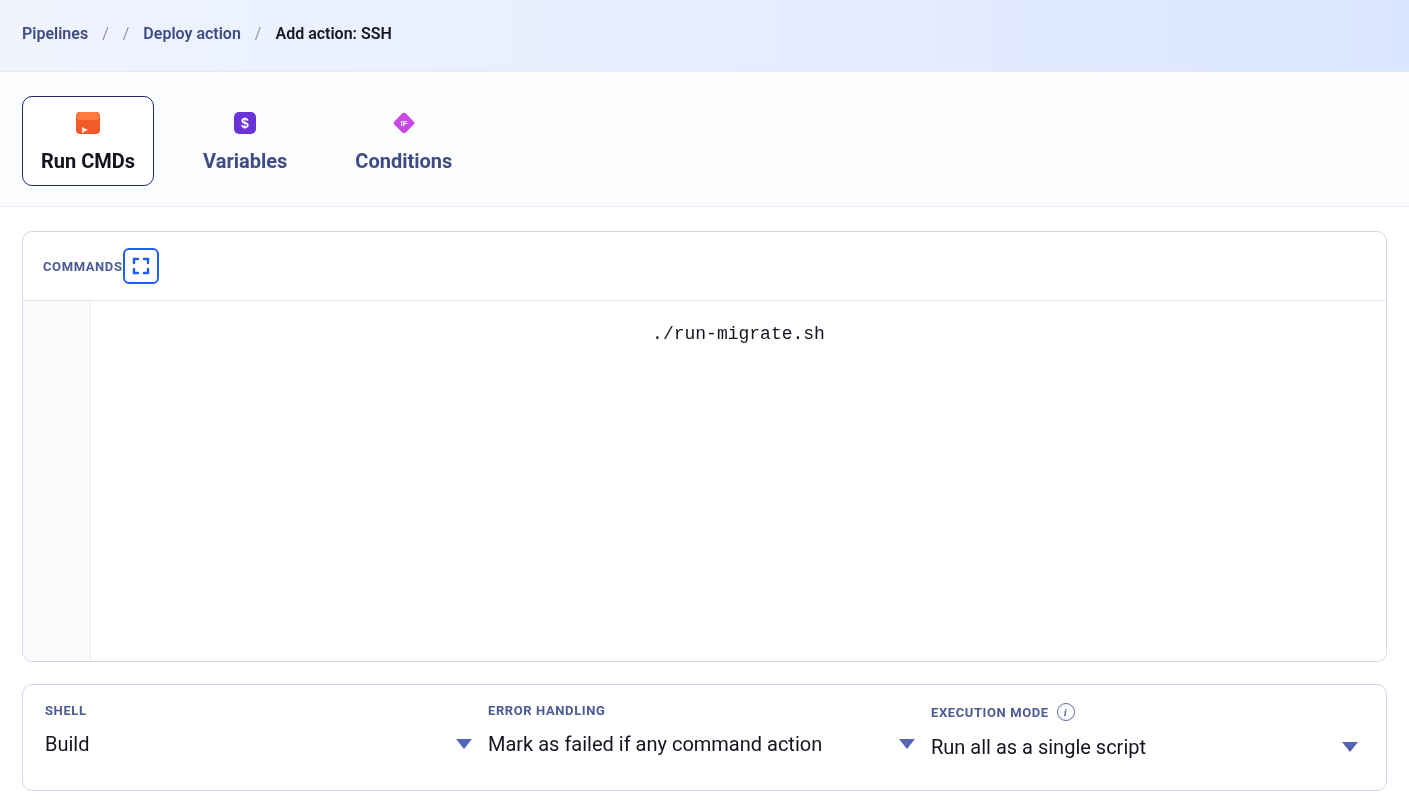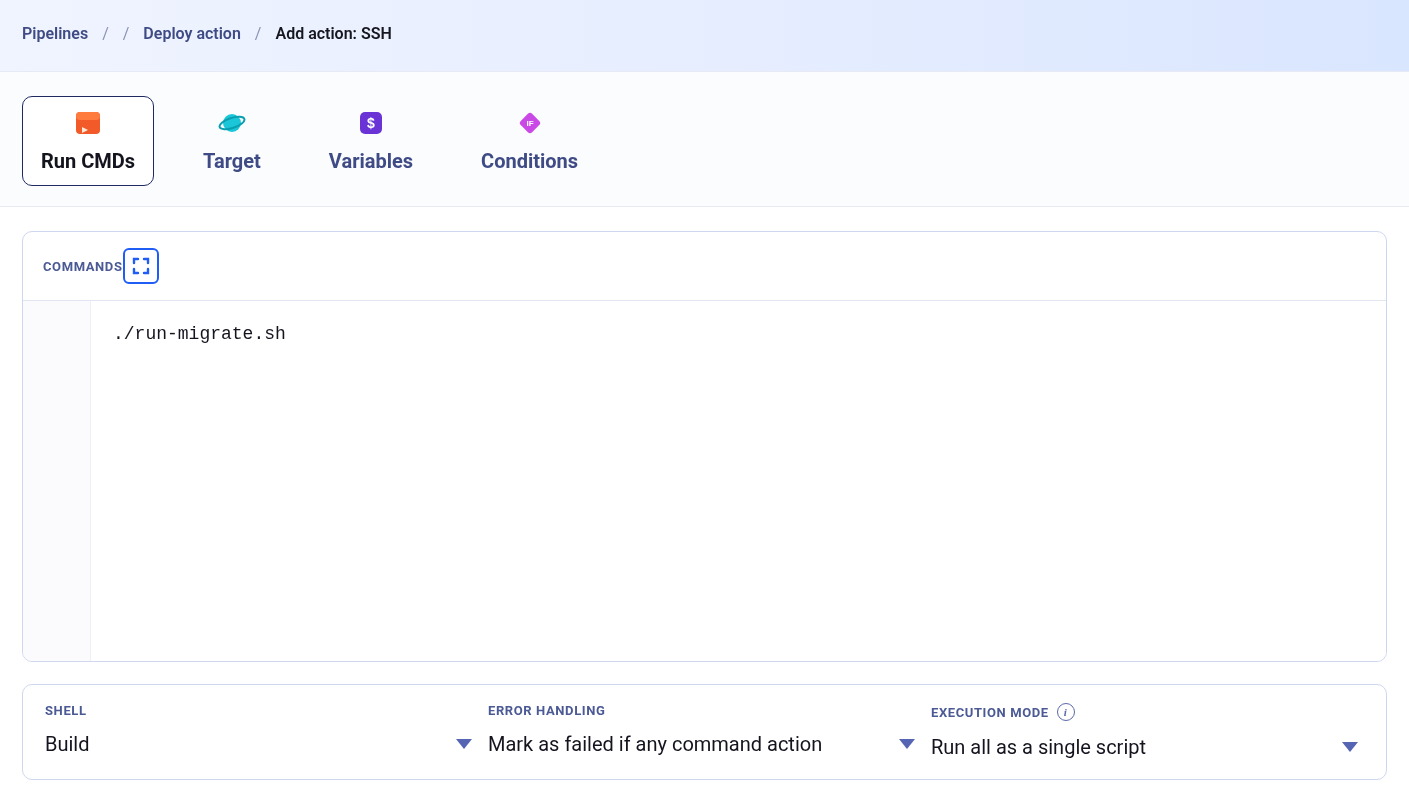--- a/index.html
+++ b/index.html
@@ -98,29 +98,30 @@
     flex: 1;
     padding: 20px 22px;
     font-family: "SFMono-Regular", Consolas, "Liberation Mono", Menlo, monospace;
     font-size: 18px;
     color: #14141f;
     border: none;
     outline: none;
     resize: none;
     line-height: 1.5;
     white-space: pre;
+    text-align: center;
   }
 
   
   .settings-panel {
     margin-top: 22px;
     border: 1px solid #cfd7f0;
     border-radius: 10px;
     background: #fff;
-    padding: 18px 22px 20px 22px;
+    padding: 18px 22px 31px 22px;
     display: grid;
     grid-template-columns: 1fr 1fr 1fr;
     gap: 10px;
   }
   .setting { display: flex; flex-direction: column; gap: 14px; }
   .setting-label {
     font-size: 13px;
     font-weight: 700;
     letter-spacing: 0.6px;
     color: #4b5a95;
@@ -175,29 +176,20 @@
     <span class="tab-icon">
       <svg width="28" height="28" viewBox="0 0 28 28">
         <rect x="2" y="3" width="24" height="22" rx="4" fill="#f25a29"></rect>
         <rect x="2" y="3" width="24" height="8" rx="4" fill="#ff7a3d"></rect>
         <polygon points="8,18 14,21 8,24" fill="#ffe9d6"></polygon>
       </svg>
     </span>
     <span>Run CMDs</span>
   </div>
 
-  <div class="tab">
-    <span class="tab-icon">
-      <svg width="28" height="28" viewBox="0 0 28 28">
-        <circle cx="14" cy="14" r="9" fill="#1bc6d9"></circle>
-        <ellipse cx="14" cy="14" rx="13" ry="5" fill="none" stroke="#0a9fb0" stroke-width="2" transform="rotate(-18 14 14)"></ellipse>
-      </svg>
-    </span>
-    <span>Target</span>
-  </div>
 
   <div class="tab">
     <span class="tab-icon">
       <svg width="28" height="28" viewBox="0 0 28 28">
         <rect x="3" y="3" width="22" height="22" rx="5" fill="#6a33d6"></rect>
         <text x="14" y="19" font-size="14" font-weight="700" fill="#ffffff" text-anchor="middle" font-family="Arial">$</text>
       </svg>
     </span>
     <span>Variables</span>
   </div>

